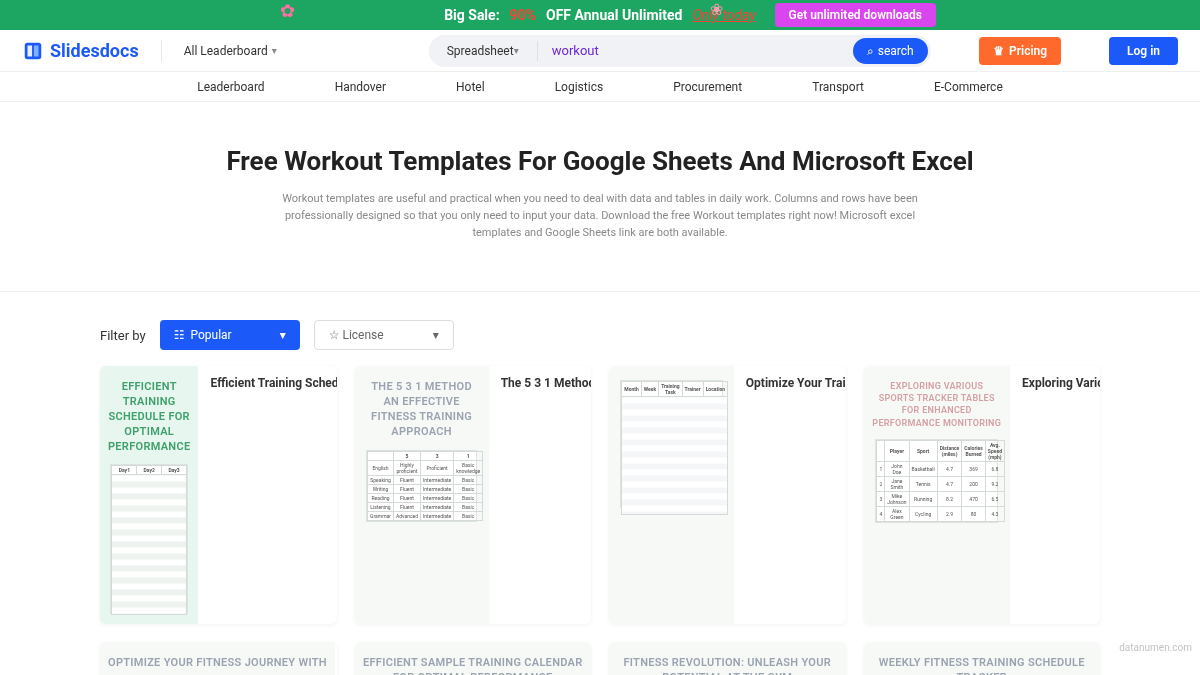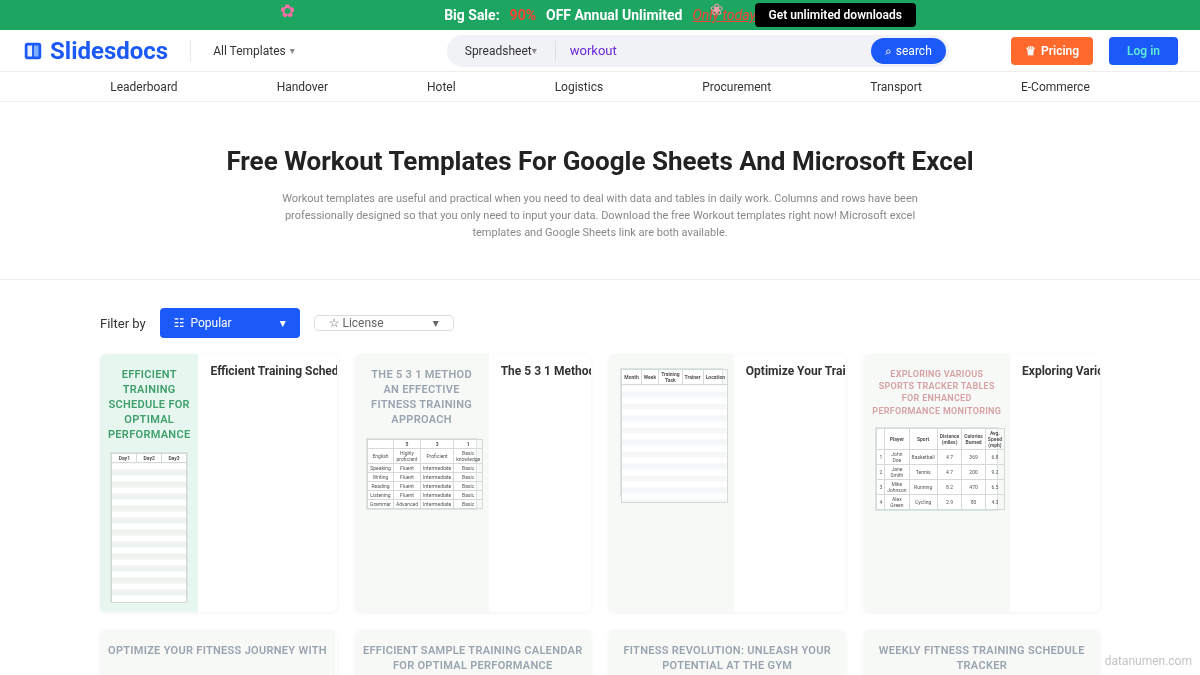--- a/index.html
+++ b/index.html
@@ -4,67 +4,67 @@
 <style>
 * { margin: 0; padding: 0; box-sizing: border-box; font-family: -apple-system, BlinkMacSystemFont, "Segoe UI", Roboto, sans-serif; }
 body { background: #fff; width: 1200px; margin: 0 auto; }
 
 .promo-bar { background: #1da562; height: 30px; display:flex; align-items:center; justify-content:center; gap:10px; color:#fff; font-size:14px; position:relative;}
 .promo-bar .deco-left{position:absolute;left:280px;top:0;color:#ff6ea5;font-size:18px;}
 .promo-bar .deco-right{position:absolute;left:710px;top:0;color:#ff9db0;font-size:16px;}
 .promo-bar b{font-weight:700;}
 .promo-90{color:#ff4133;font-weight:700;}
 .promo-today{color:#ff4133;font-style:italic;text-decoration:underline;}
-.promo-btn{background:#000000;color:#fff;border:none;border-radius:4px;padding:5px 14px;font-size:12px;font-weight:600;cursor:pointer;position:absolute;right:284px;}
+.promo-btn{background:#d946ef;color:#fff;border:none;border-radius:4px;padding:5px 14px;font-size:12px;font-weight:600;cursor:pointer;position:absolute;right:264px;}
 
 .topbar{height:42px;display:flex;align-items:center;padding:0 22px;border-bottom:1px solid #eee;gap:16px;}
-.logo{display:flex;align-items:center;gap:6px;font-weight:700;color:#1b59f8;font-size:24px;}
+.logo{display:flex;align-items:center;gap:6px;font-weight:700;color:#1b59f8;font-size:18px;}
 .logo svg{width:22px;height:22px;}
 .divider{width:1px;height:22px;background:#e6e6e6;margin:0 6px;}
 .allcat{font-size:12px;color:#333;display:flex;align-items:center;gap:4px;cursor:pointer;}
 .chev{font-size:10px;color:#888;}
 .spacer-s{flex:0 0 120px;}
 .type-dd{background:#f0f2f5;border-radius:18px 0 0 18px;height:32px;display:flex;align-items:center;padding:0 18px;font-size:12px;color:#333;min-width:108px;justify-content:space-between;cursor:pointer;}
 .search-wrap{display:flex;align-items:center;background:#f0f2f5;border-radius:18px;height:32px;min-width:502px;}
 .search-wrap .sep{width:1px;height:20px;background:#dcdfe4;}
 .search-input{flex:1;border:none;background:transparent;outline:none;font-size:13px;padding:0 14px;color:#6d28d9;}
 .search-btn{background:#1b59f8;color:#fff;border:none;border-radius:16px;height:26px;padding:0 14px;font-size:12px;display:flex;align-items:center;gap:4px;margin-right:3px;cursor:pointer;}
 .spacer{flex:1;}
 .pricing-btn{background:#ff6a2c;color:#fff;border:none;border-radius:4px;height:28px;padding:0 14px;font-size:12px;font-weight:600;display:flex;align-items:center;gap:5px;cursor:pointer;}
-.login-btn{background:#1b59f8;color:#5eead4;border:none;border-radius:4px;height:28px;padding:0 18px;font-size:12px;font-weight:600;cursor:pointer;}
-
-.tabbar{height:30px;display:flex;align-items:center;justify-content:center;gap:99px;border-bottom:1px solid #eee;}
+.login-btn{background:#1b59f8;color:#ffffff;border:none;border-radius:4px;height:28px;padding:0 18px;font-size:12px;font-weight:600;cursor:pointer;margin-left:32px;}
+
+.tabbar{height:30px;display:flex;align-items:center;justify-content:center;gap:70px;border-bottom:1px solid #eee;}
 .tabbar a{font-size:12px;color:#333;text-decoration:none;cursor:pointer;}
 
 .hero{padding:44px 100px 22px;text-align:center;}
 .hero h1{font-size:26px;font-weight:700;color:#222;margin-bottom:14px;}
 .hero p{font-size:11px;color:#888;line-height:1.55;max-width:640px;margin:0 auto;}
 
-.filters{display:flex;align-items:center;gap:14px;padding:6px 100px 16px;border-top:1px solid #f0f0f0;margin-top:16px;padding-top:28px;}
+.filters{display:flex;align-items:center;gap:14px;padding:6px 100px 16px;border-top:1px solid #f0f0f0;margin-top:28px;padding-top:28px;}
 .filters .lbl{font-size:13px;color:#333;}
 .filter-popular{background:#1b59f8;color:#fff;border:none;border-radius:4px;height:30px;padding:0 14px;font-size:12px;display:flex;align-items:center;gap:8px;min-width:140px;justify-content:space-between;cursor:pointer;}
 .filter-popular .left{display:flex;gap:6px;align-items:center;}
-.filter-license{background:#fff;border:1px solid #ddd;border-radius:4px;height:16px;padding:0 14px;font-size:12px;color:#666;display:flex;align-items:center;gap:8px;min-width:140px;justify-content:space-between;cursor:pointer;}
+.filter-license{background:#fff;border:1px solid #ddd;border-radius:4px;height:30px;padding:0 14px;font-size:12px;color:#666;display:flex;align-items:center;gap:8px;min-width:140px;justify-content:space-between;cursor:pointer;}
 
 .grid{display:grid;grid-template-columns:repeat(4,1fr);gap:18px;padding:0 100px 30px;}
 .card{background:#fff;border-radius:6px;overflow:hidden;box-shadow:0 1px 4px rgba(0,0,0,.06);display:flex;flex-direction:row;position:relative;}
 .thumb{background:#f7f9f7;padding:14px 8px 10px;display:flex;flex-direction:column;align-items:center;min-height:190px;}
 .thumb h3{font-size:11px;font-weight:600;text-align:center;letter-spacing:.3px;margin-bottom:10px;line-height:1.35;}
 .thumb.green{background:#e7f6ee;}
 .thumb.green h3{color:#3fa06d;}
 .thumb.grey h3{color:#9aa3b0;}
 .thumb.peach h3{color:#d59fa3;}
 .mini{background:#fff;border:1px solid #dde3e0;width:94%;font-size:5px;color:#555;}
 .mini table{width:100%;border-collapse:collapse;}
 .mini td,.mini th{border:1px solid #d4dad7;padding:1px 2px;text-align:center;}
 .title-row{padding:10px 12px;display:flex;align-items:flex-start;justify-content:space-between;gap:6px;}
 .title-row .t{font-size:12px;font-weight:700;color:#333;flex:1;white-space:nowrap;overflow:hidden;text-overflow:ellipsis;}
 .xls{width:14px;height:14px;background:#1e7044;border-radius:2px;display:flex;align-items:center;justify-content:center;color:#fff;font-size:8px;font-weight:700;}
 .card .foot{display:flex;justify-content:flex-end;padding:0 10px 8px;}
-.watermark{position:fixed;right:8px;bottom:7px;font-size:12px;color:#9a9a9a;opacity:.6;}
+.watermark{position:fixed;right:8px;bottom:22px;font-size:10px;color:#9a9a9a;opacity:.6;}
 </style>
 </head>
 <body>
 
 <div class="promo-bar">
   <span class="deco-left">✿</span>
   <b>Big Sale:</b>
   <span class="promo-90">90%</span>
   <b> OFF Annual Unlimited</b>
   <span class="promo-today">Only today</span>
@@ -76,21 +76,21 @@
   <div class="logo">
     <svg viewBox="0 0 24 24">
         <rect x="3" y="3" width="18" height="18" rx="3" fill="#1b59f8"></rect>
         <rect x="6" y="6" width="5" height="12" fill="#fff" opacity=".9"></rect>
         <rect x="13" y="6" width="5" height="12" fill="#7eb0ff"></rect>
       </svg>
     <span>Slidesdocs</span>
   </div>
   <div class="divider"></div>
   <div class="allcat">
-    <span>All Templates</span>
+    <span>All Leaderboard</span>
     <span class="chev">▾</span>
   </div>
   <div class="spacer-s"></div>
   <div class="search-wrap">
     <div class="type-dd">
       <span>Spreadsheet</span>
       <span class="chev">▾</span>
     </div>
     <div class="sep"></div>
     <input class="search-input" value="workout" style="">

